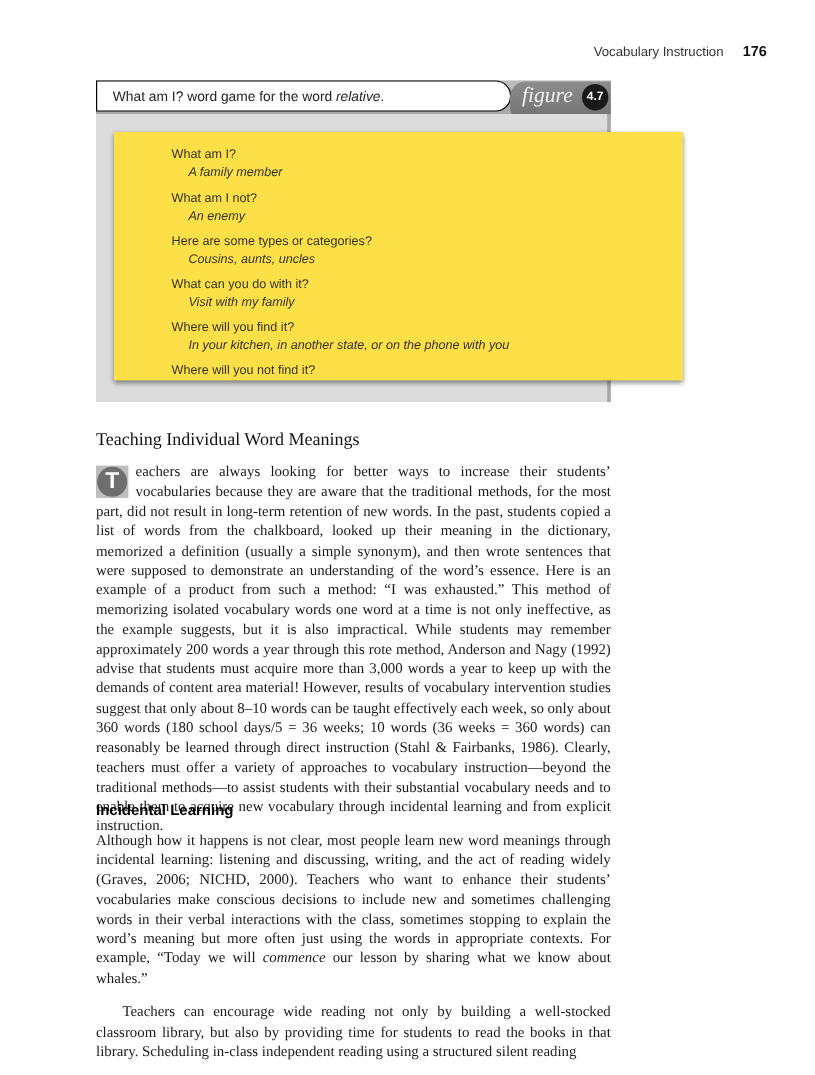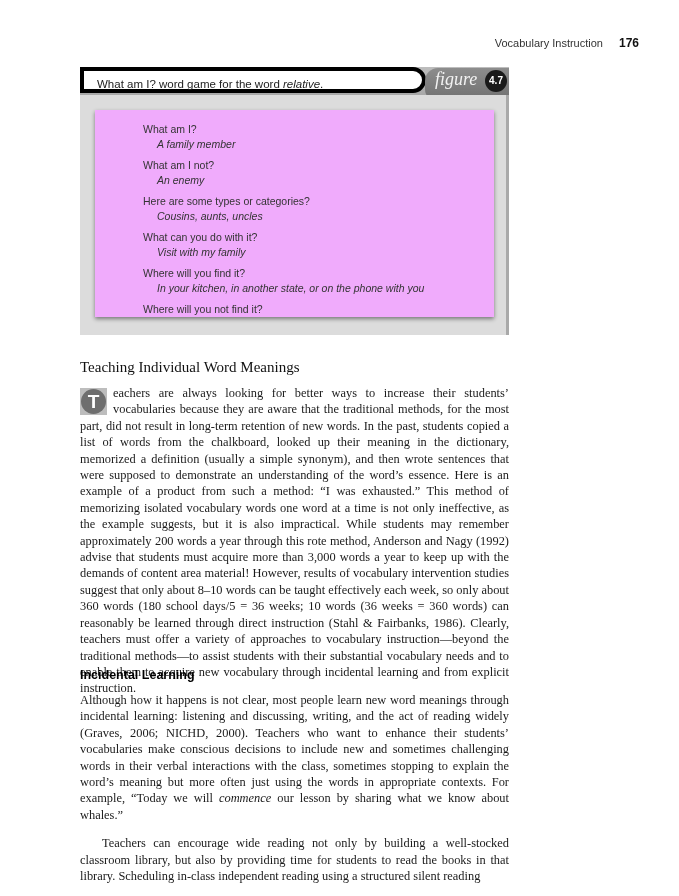--- a/index.html
+++ b/index.html
@@ -12,21 +12,21 @@
   .running-head .pageno { font-weight: bold; font-size: 12px; color: #111; }
 
   
   .figure { position: absolute; left: 80px; top: 67px; width: 429px; height: 268px; }
   .fig-caption-bar {
     position: absolute; left: 0; top: 0; width: 429px; height: 28px;
     background: linear-gradient(#bdbdbd, #a8a8a8);
   }
   .fig-caption {
     position: absolute; left: 0; top: 0; width: 346px; height: 26px;
-    background: #fff; border: 4px solid #000000; border-radius: 0 14px 14px 0;
+    background: #fff; border: 1px solid #000000; border-radius: 0 14px 14px 0;
     font-family: "Liberation Sans", sans-serif; font-size: 11.5px; color: #222;
     line-height: 27px; padding-left: 13px; box-sizing: border-box;
   }
   .fig-caption i { font-style: italic; }
   .fig-tag {
     position: absolute; right: 0; top: 1px; width: 84px; height: 34px;
     background: linear-gradient(#8d8d8d, #6f6f6f);
     border-radius: 13px 0 0 13px;
   }
   .fig-tag .fig-word {
@@ -37,22 +37,22 @@
     position: absolute; right: 2px; top: 2px; width: 22px; height: 22px;
     background: #1a1a1a; border-radius: 50%;
     font-family: "Liberation Sans", sans-serif; font-weight: bold; font-size: 10px;
     color: #fff; text-align: center; line-height: 22px;
   }
   .fig-body {
     position: absolute; left: 0; top: 28px; width: 429px; height: 240px;
     background: #dcdcdc; border-right: 3px solid #a9a9a9; box-sizing: border-box;
   }
   .fig-panel {
-    position: absolute; left: 15px; top: 15px; width: 399px; height: 207px;
-    background: #f0abfc;
+    position: absolute; left: 15px; top: 15px; width: 474px; height: 207px;
+    background: #fde047;
     box-shadow: 0 2px 4px rgba(0,0,0,0.45);
   }
   .qa-list {
     position: absolute; left: 48px; top: 12px;
     font-family: "Liberation Sans", sans-serif; font-size: 10.5px; color: #333;
   }
   .qa { margin-bottom: 6px; }
   .qa .q { line-height: 15px; }
   .qa .a { font-style: italic; padding-left: 14px; line-height: 15px; }
 

